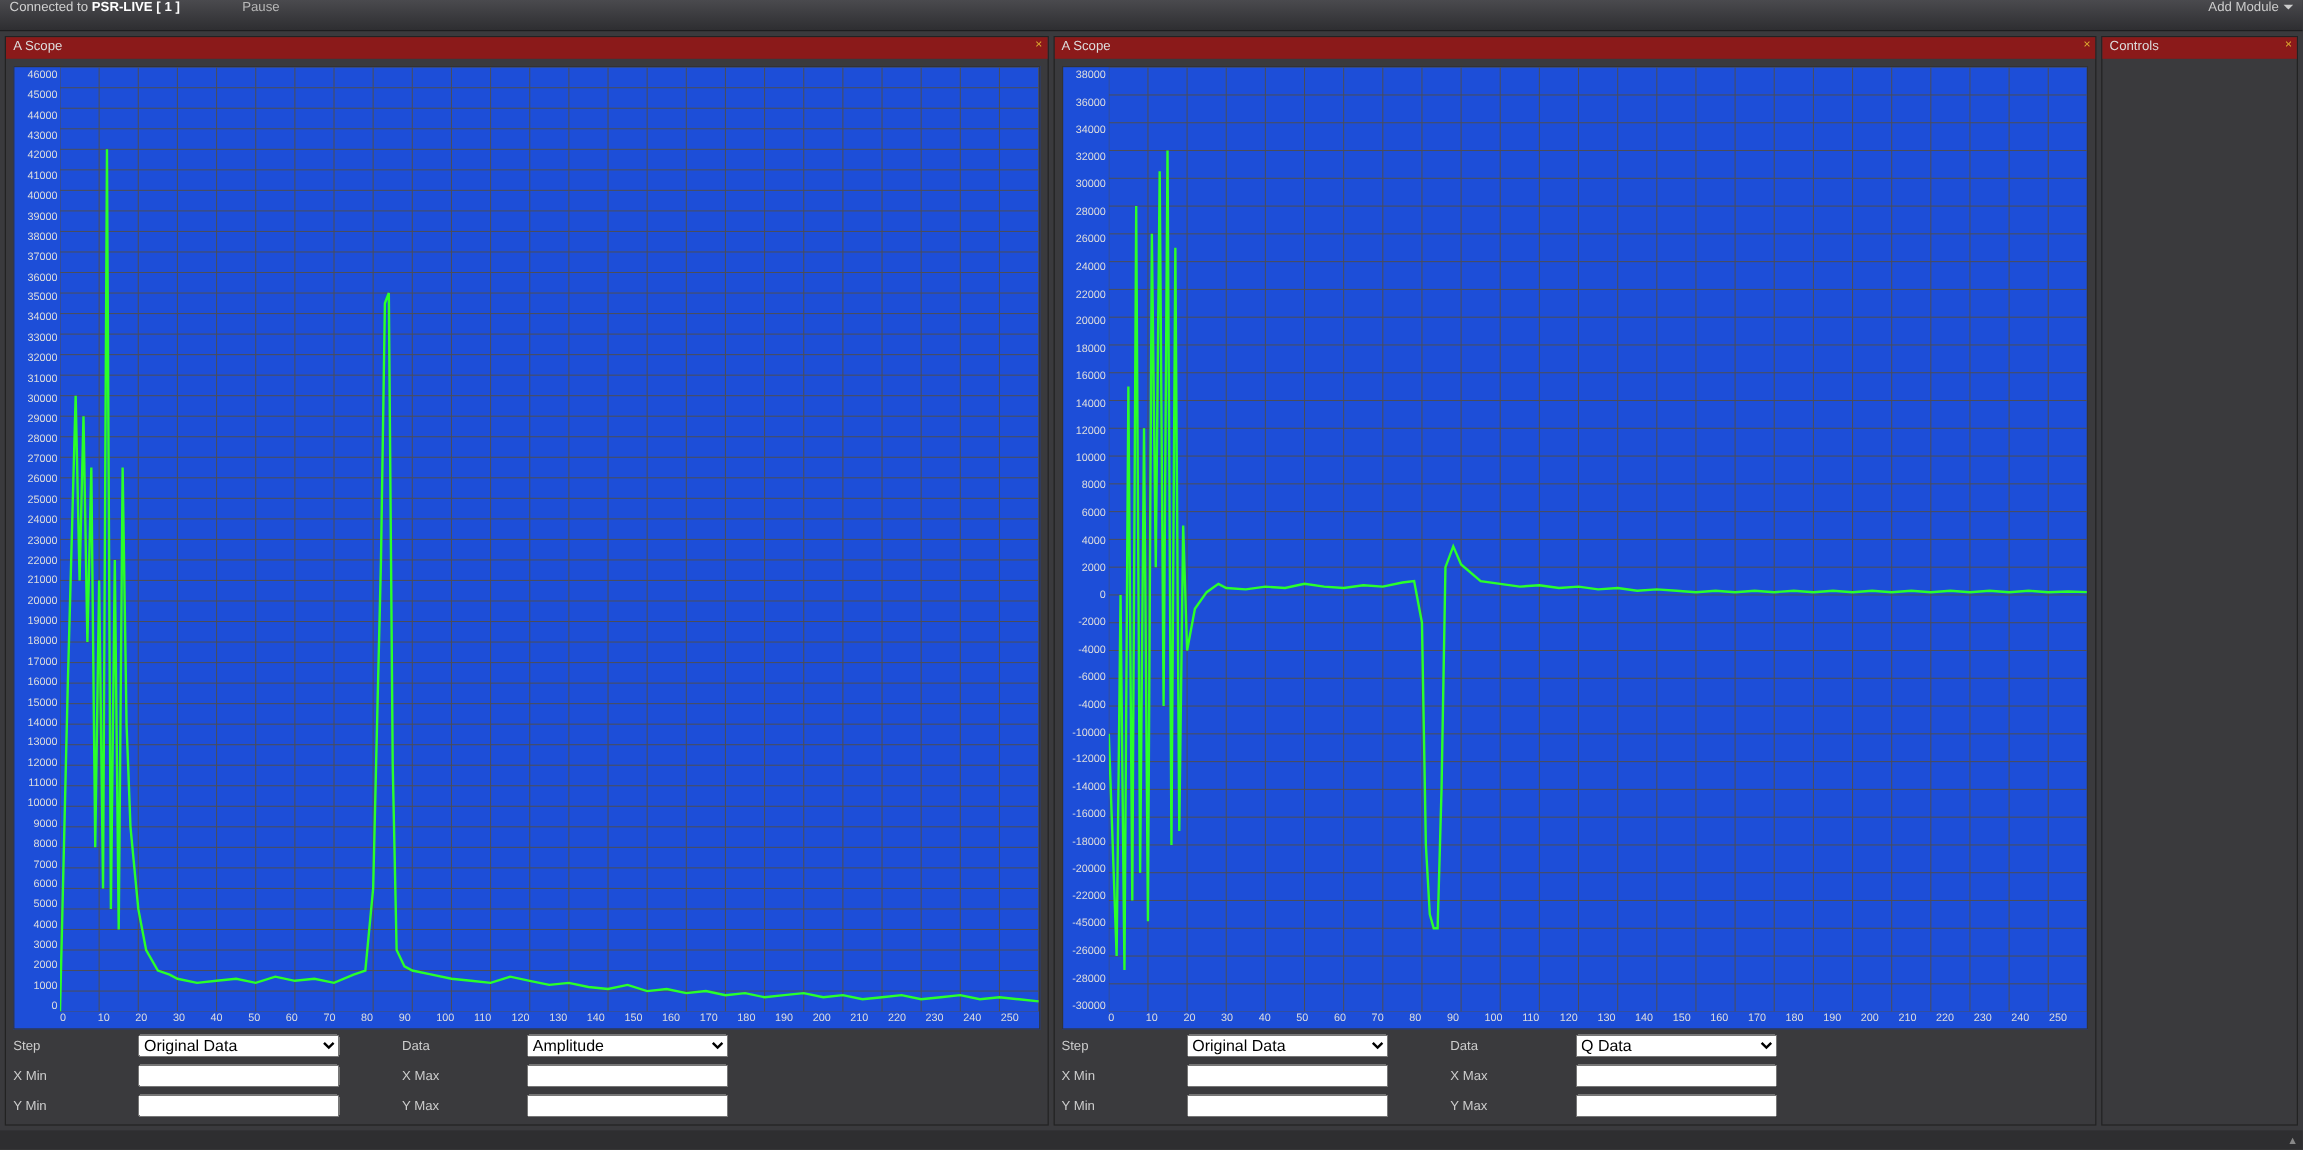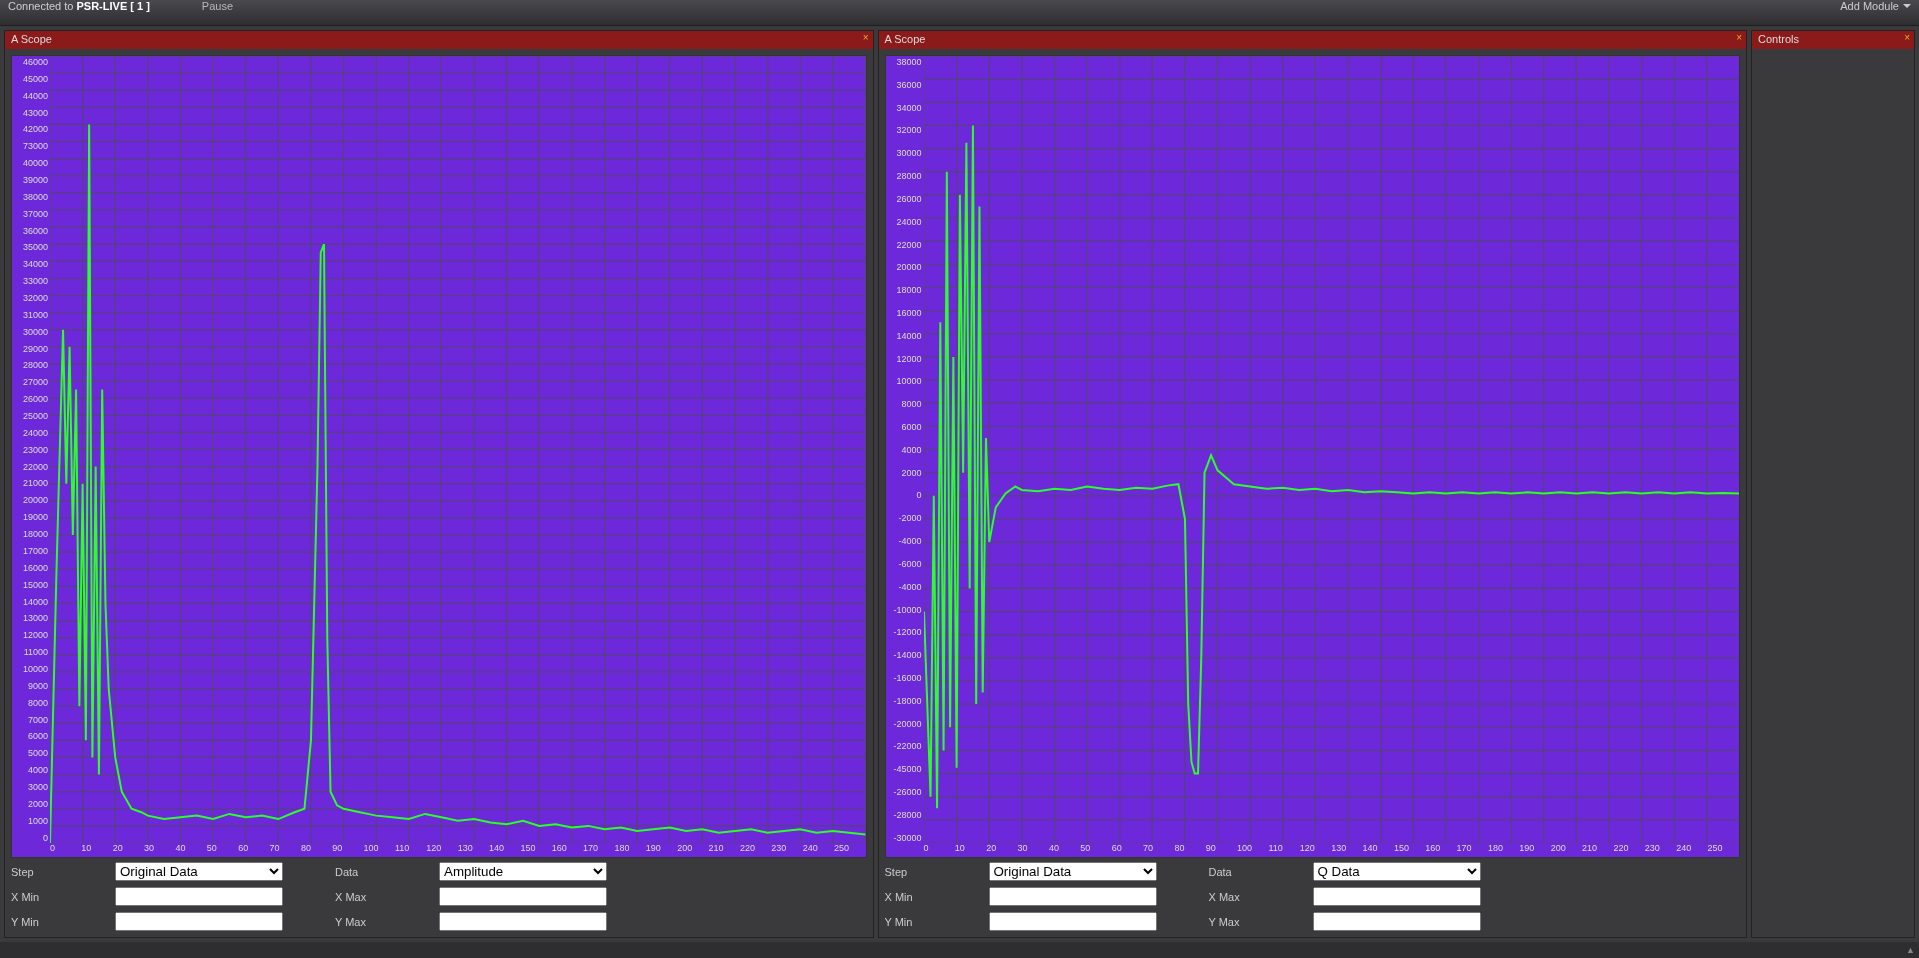--- a/index.html
+++ b/index.html
@@ -43,21 +43,21 @@
   color: #ddd;
   padding: 2px 6px;
   font-size: 11px;
   height: 18px;
   display:flex; align-items:flex-start;
   position:relative;
 }
 .panel-header .close { position:absolute; right:4px; top:1px; color:#e0b030; cursor:pointer; font-size:10px; }
 .panel-body { flex:1; display:flex; flex-direction:column; padding:6px; }
 
-.chart-area { flex:1; display:flex; position:relative; background:#6d28d9; border:1px solid #333; }
+.chart-area { flex:1; display:flex; position:relative; background:#1d4ed8; border:1px solid #333; }
 .ylabels { width:38px; display:flex; flex-direction:column; justify-content:space-between; padding:2px 2px 14px 0; font-size:9px; color:#ddd; text-align:right; }
 .ylabels span { line-height:1; }
 .plot-outer { flex:1; display:flex; flex-direction:column; }
 .plot { flex:1; position:relative; }
 .xlabels { height:14px; display:flex; font-size:9px; color:#ddd; padding-left:0; }
 .xlabels span { flex:1; text-align:left; }
 svg.chart { position:absolute; inset:0; width:100%; height:100%; }
 .form-grid { display:grid; grid-template-columns: 52px 168px 52px 168px; gap:6px 52px; align-items:center; margin-top:4px; }
 .form-grid .lbl { color:#ccc; }
 
@@ -96,21 +96,21 @@
       <span class="close">×</span>
     </div>
     <div class="panel-body">
       <div class="chart-area">
         <div class="ylabels" id="ylab1">
             <span>46000</span>
             <span>45000</span>
             <span>44000</span>
             <span>43000</span>
             <span>42000</span>
-            <span>73000</span>
+            <span>41000</span>
             <span>40000</span>
             <span>39000</span>
             <span>38000</span>
             <span>37000</span>
             <span>36000</span>
             <span>35000</span>
             <span>34000</span>
             <span>33000</span>
             <span>32000</span>
             <span>31000</span>

